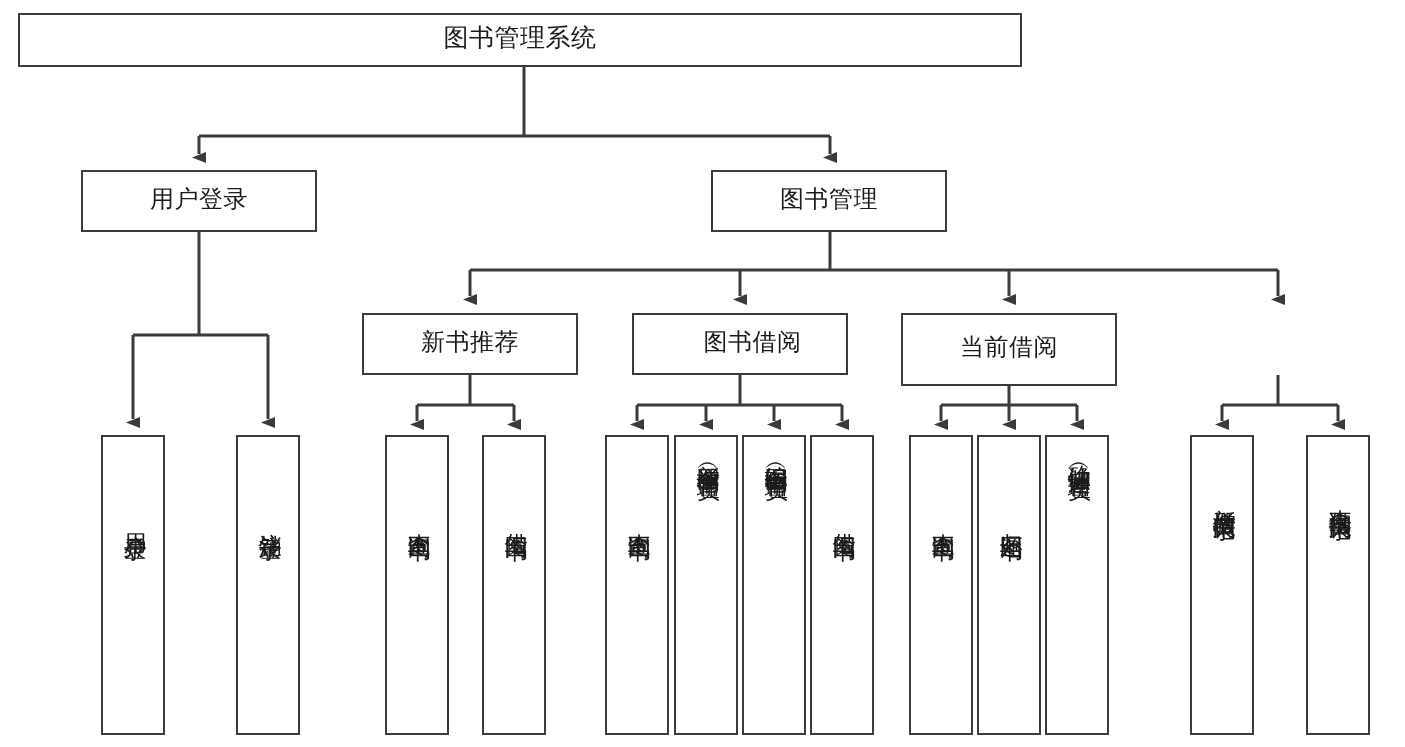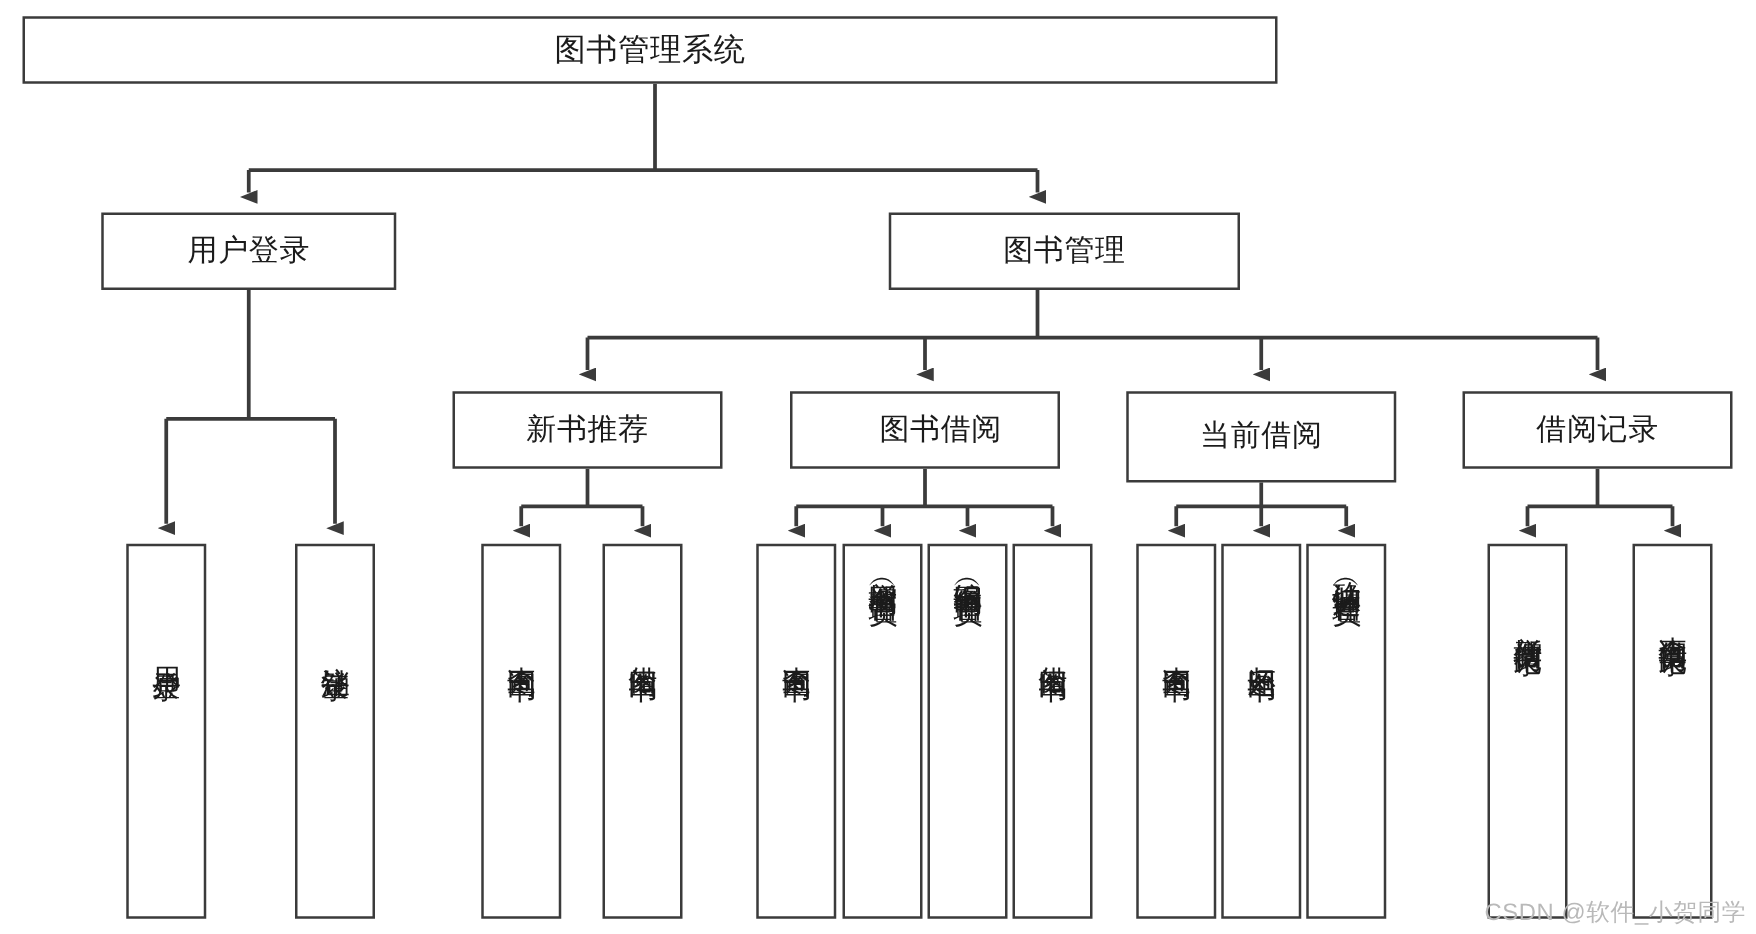--- a/index.html
+++ b/index.html
@@ -29,20 +29,21 @@
   }
   .node-box {
     position: absolute;
     box-sizing: border-box;
     background: #ffffff;
     border: 2.5px solid #3b3b3b;
     display: flex;
     align-items: center;
     justify-content: center;
     overflow: hidden;
+    font-family: Liberation Mono, monospace;
   }
   .node-label {
     color: #1b1b1b;
     line-height: 1.12;
     text-align: center;
     white-space: pre;
     letter-spacing: 0.5px;
   }
   .node-root .node-label { font-size: 25px; }
   .node-l2 .node-label { font-size: 24px; }
@@ -136,39 +137,36 @@
   </svg>
 
   <div class="node-box node-root" style="left:18px; top:13px; width:1004px; height:54px;">
     <span class="node-label">图书管理系统</span>
   </div>
 
   <div class="node-box node-l2" style="left:81px; top:170px; width:236px; height:62px;">
     <span class="node-label">用户登录</span>
   </div>
 
-  <div class="node-box node-l2" style="left:711px; top:170px; width:281px; height:62px;">
+  <div class="node-box node-l2" style="left:711px; top:170px; width:236px; height:62px;">
     <span class="node-label">图书管理</span>
   </div>
 
   <div class="node-box node-l3" style="left:362px; top:313px; width:216px; height:62px;">
     <span class="node-label">新书推荐</span>
   </div>
 
   <div class="node-box node-l3" style="left:632px; top:313px; width:216px; height:62px;padding-left:25px;">
     <span class="node-label">图书借阅</span>
   </div>
 
   <div class="node-box node-l3" style="left:901px; top:313px; width:216px; height:73px;">
     <span class="node-label">当前借阅</span>
   </div>
 
-  <div class="node-box node-l3" style="left:1170px; top:313px; width:216px; height:62px;">
-    <span class="node-label">借阅记录</span>
-  </div>
 
   <div class="node-box node-leaf leaf-tall" style="left:101px; top:435px; width:64px; height:300px;">
     <span class="node-label">用户登录</span>
   </div>
 
   <div class="node-box node-leaf leaf-tall" style="left:236px; top:435px; width:64px; height:300px;">
     <span class="node-label">注销登录</span>
   </div>
 
   <div class="node-box node-leaf leaf-tall" style="left:385px; top:435px; width:64px; height:300px;">
@@ -208,15 +206,14 @@
   </div>
 
   <div class="node-box node-leaf leaf-mid" style="left:1190px; top:435px; width:64px; height:300px;">
     <span class="node-label">新增借阅记录</span>
   </div>
 
   <div class="node-box node-leaf leaf-mid" style="left:1306px; top:435px; width:64px; height:300px;">
     <span class="node-label">查询借阅记录</span>
   </div>
 
-  <div id="watermark">CSDN @软件_小贺同学</div>
 
 </div>
 
 </body></html>

